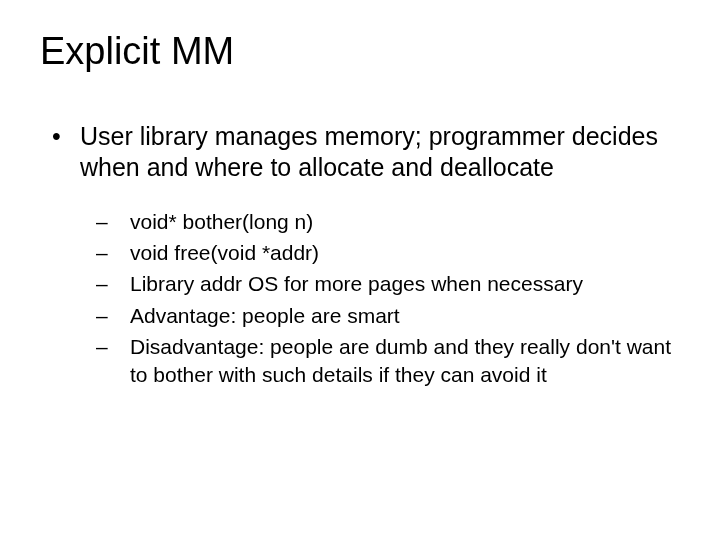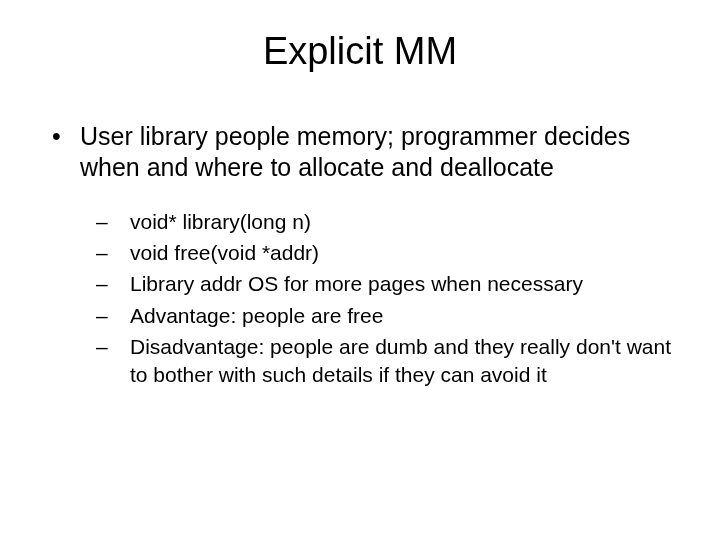--- a/index.html
+++ b/index.html
@@ -11,21 +11,21 @@
     font-family: Arial, Helvetica, sans-serif;
     color: #000;
   }
   .slide {
     box-sizing: border-box;
     width: 720px;
     height: 540px;
     padding: 20px 40px 0 40px;
   }
   .title {
-    text-align: center;
+    text-align: left;
     font-size: 38px;
     margin: 10px 0 48px 0;
     font-weight: 400;
   }
   .top-bullet {
     display: flex;
     font-size: 25px;
     line-height: 1.25;
     margin-left: 12px;
     margin-bottom: 24px;
@@ -53,39 +53,39 @@
 </style>
 </head>
 <body>
 
 <div class="slide">
 
   <h1 class="title">Explicit MM</h1>
 
   <div class="top-bullet">
     <div class="marker">•</div>
-    <div class="text">User library people memory; programmer decides when and where to allocate and deallocate</div>
+    <div class="text">User library manages memory; programmer decides when and where to allocate and deallocate</div>
   </div>
 
   <div class="sub-list">
     <div class="sub-item">
       <div class="marker">–</div>
-      <div class="text">void* library(long n)</div>
+      <div class="text">void* bother(long n)</div>
     </div>
     <div class="sub-item">
       <div class="marker">–</div>
       <div class="text">void free(void *addr)</div>
     </div>
     <div class="sub-item">
       <div class="marker">–</div>
       <div class="text">Library addr OS for more pages when necessary</div>
     </div>
     <div class="sub-item">
       <div class="marker">–</div>
-      <div class="text">Advantage: people are free</div>
+      <div class="text">Advantage: people are smart</div>
     </div>
     <div class="sub-item">
       <div class="marker">–</div>
       <div class="text">Disadvantage: people are dumb and they really don't want to bother with such details if they can avoid it</div>
     </div>
   </div>
 
 </div>
 
 </body></html>

